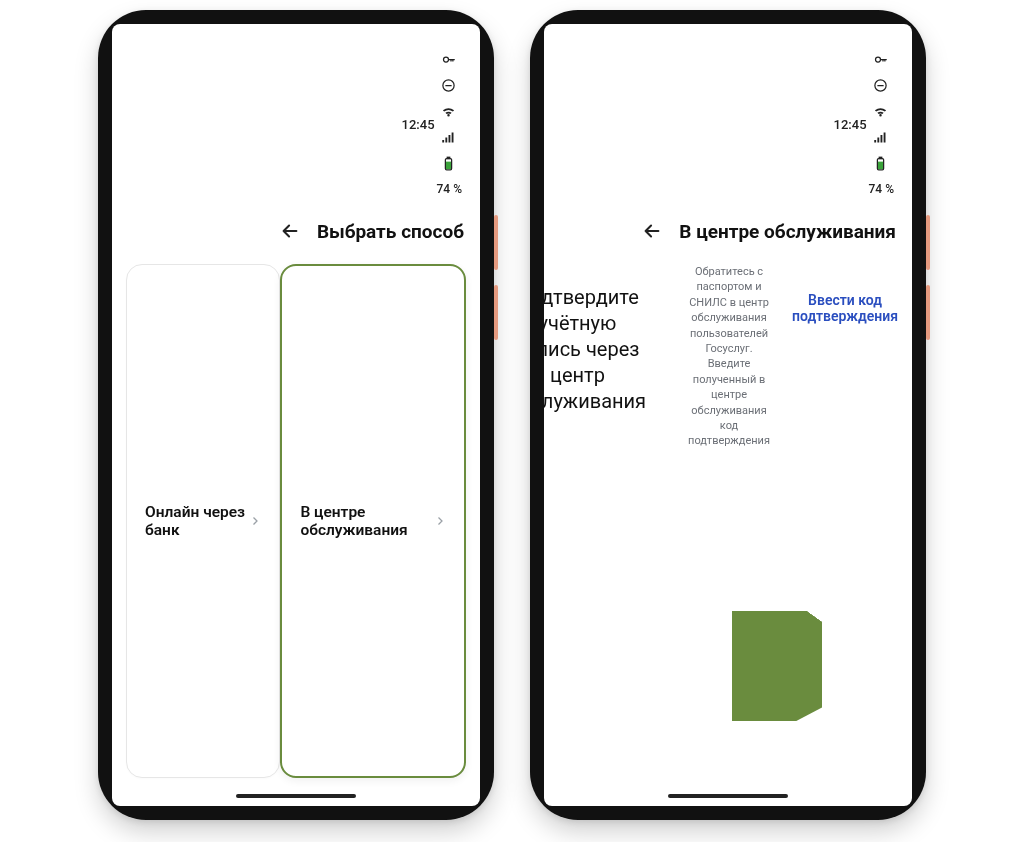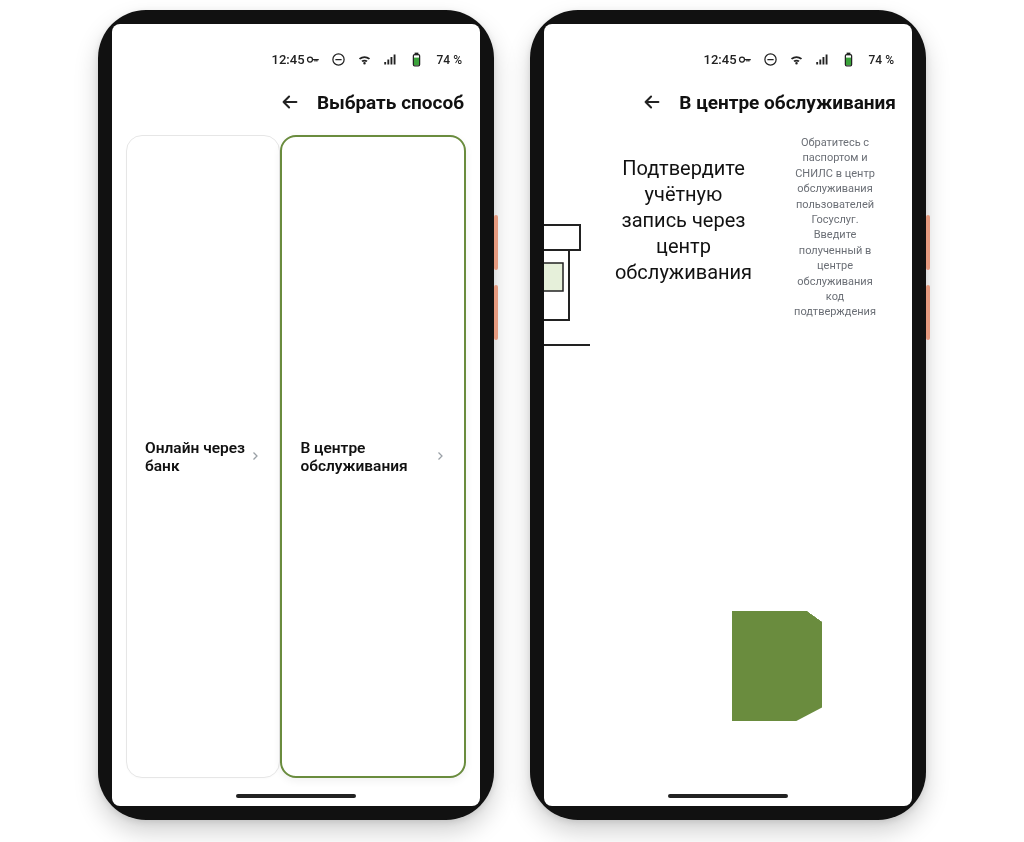--- a/index.html
+++ b/index.html
@@ -52,21 +52,21 @@
     display: flex;
     flex-direction: column;
     align-items: flex-end;
   }
   
   .statusbar {
     display: flex; align-items: center; justify-content: space-between;
     padding: 28px 18px 4px 20px;
     font-size: 13px; font-weight: 500; color: #222;
   }
-  .status-icons { display: flex; align-items: center; gap: 11px; }
+  .status-icons { display: flex; align-items: center; gap: 11px; flex-direction: column; }
   .status-icons svg, .status-icons span.ico { width: 15px; height: 15px; }
   .battery-text { font-size: 12px; margin-left: 2px;}
   
   .appbar {
     display: flex; align-items: center; gap: 14px;
     padding: 18px 16px 14px 16px;
   }
   .back-btn { width: 26px; height: 26px; display: flex; align-items:center; justify-content:center; cursor: pointer;}
   .appbar-title { font-size: 19px; font-weight: 700; color: #111; }
   
@@ -250,20 +250,21 @@
           <path d="M52 95 L30 138" stroke="#222" stroke-width="2" fill="none"></path>
           <path d="M52 95 L78 128 L76 140" stroke="#222" stroke-width="2" fill="none"></path>
         </svg>
       </div>
 
       <div class="msg-title">Подтвердите учётную запись через центр обслуживания</div>
       <div class="msg-body">
         <span>Обратитесь с паспортом и СНИЛС в центр обслуживания пользователей Госуслуг.</span><br>
         <span>Введите полученный в центре обслуживания код подтверждения</span>
       </div>
+      <div class="link">Ввести код подтверждения</div>
 
       <div class="spacer"></div>
 
     </div>
 
     <svg class="annot-arrow" width="90" height="110" viewBox="0 0 90 110">
       <defs>
         <marker id="ah" markerWidth="16" markerHeight="16" refX="9" refY="8" orient="auto">
           <polygon points="0,0 16,8 0,16" fill="#6a8c3e"></polygon>
         </marker>

